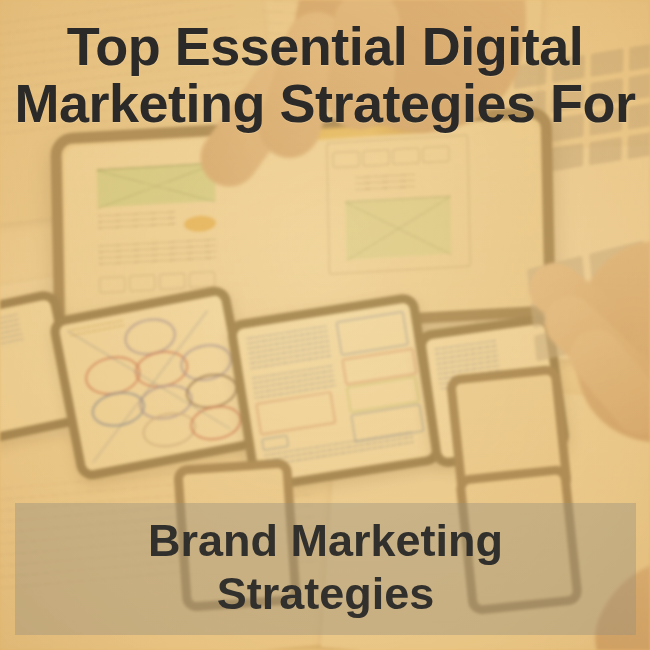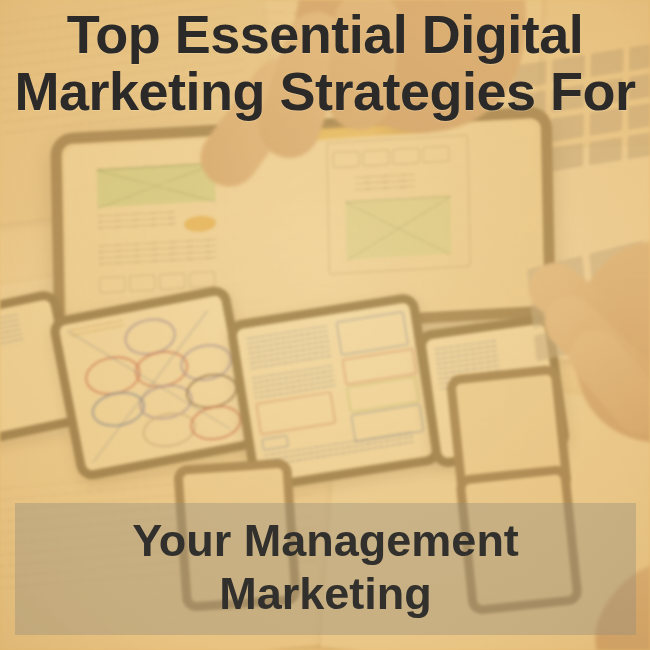--- a/index.html
+++ b/index.html
@@ -219,21 +219,21 @@
   .tint2 {
     position: absolute;
     inset: 0;
     background: rgba(246,217,160,0.32);
   }
 
   
   .title {
     position: absolute;
     left: 0; right: 0;
-    top: 6px;
+    top: 18px;
     text-align: center;
     color: #2b2a28;
     font-weight: 700;
     font-size: 54px;
     line-height: 1.05;
     letter-spacing: -0.5px;
     font-stretch: condensed;
     padding: 0 10px;
     box-sizing: border-box;
     text-shadow: 0 1px 0 rgba(255,240,205,0.25);
@@ -389,18 +389,18 @@
   <div class="tint"></div>
   <div class="tint2"></div>
 
   <div class="title">
     <span class="l1">Top Essential Digital</span>
     <span class="l2">Marketing Strategies For</span>
   </div>
 
   <div class="banner">
     <div class="banner-text">
-      <span>Your Management</span>
-      <span>Marketing</span>
+      <span>Brand Marketing</span>
+      <span>Strategies</span>
     </div>
   </div>
 
 </div>
 
 </body></html>

